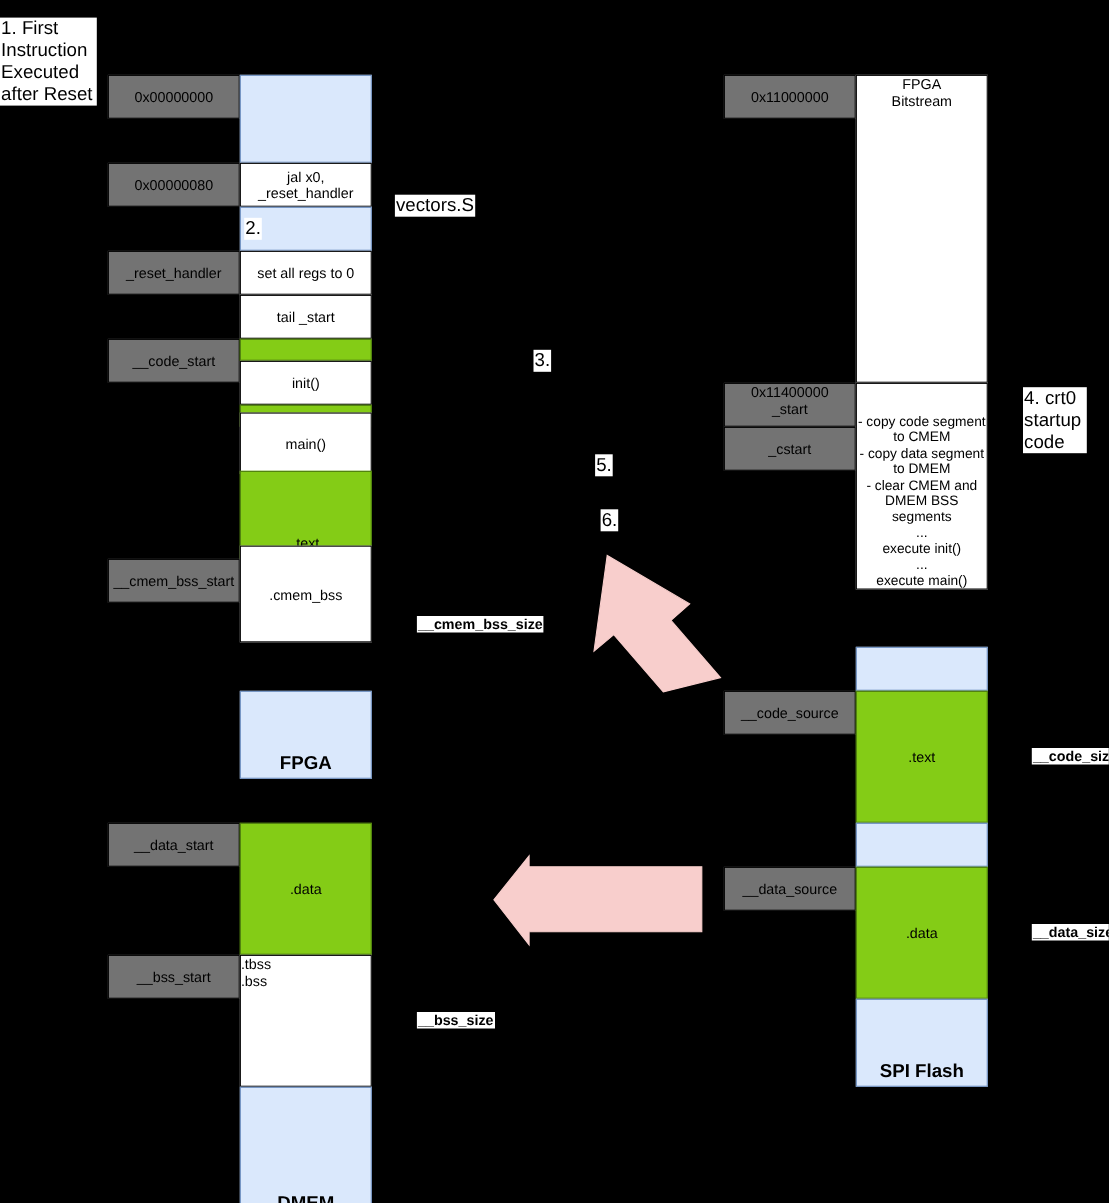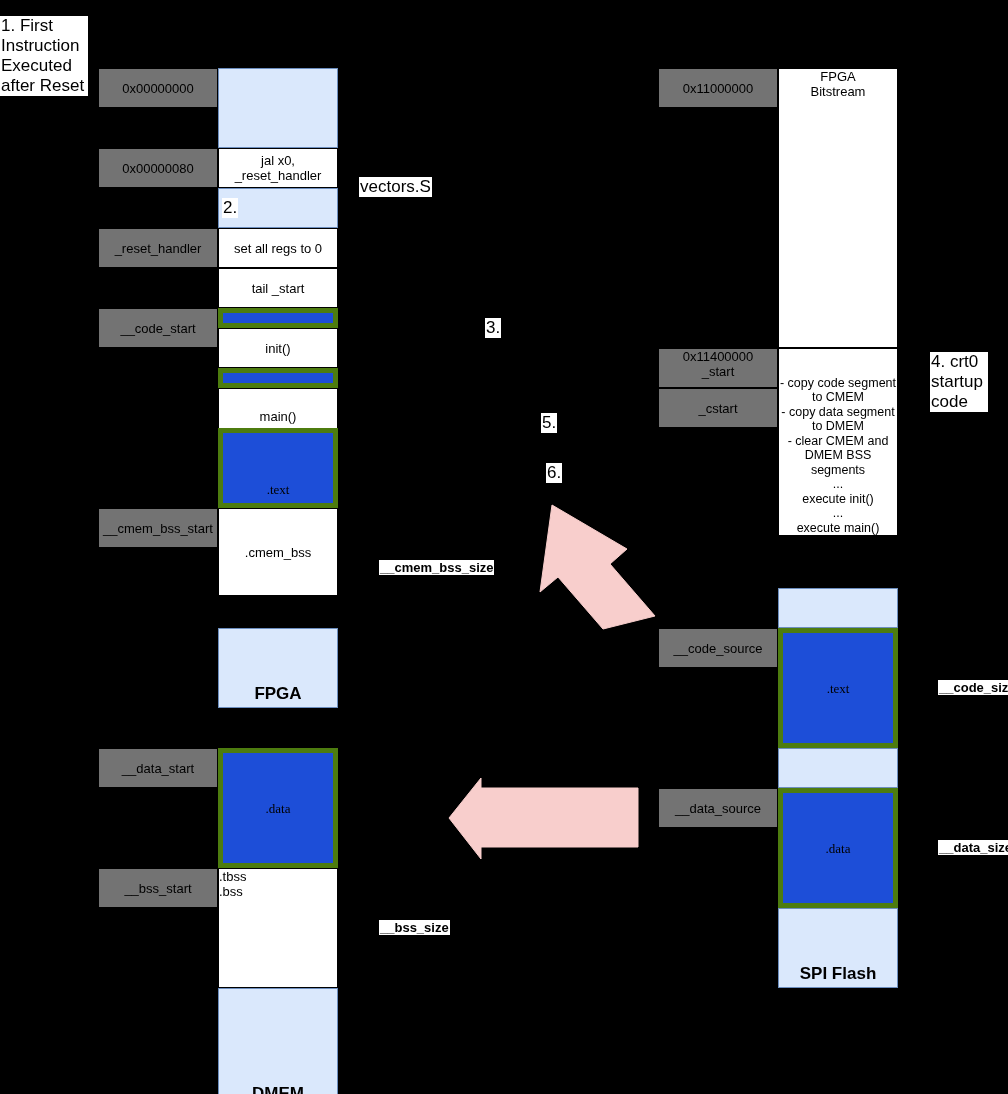--- a/index.html
+++ b/index.html
@@ -43,21 +43,21 @@
     display: flex;
     align-items: center;
     justify-content: center;
     text-align: center;
     font-size: 13px;
     line-height: 15px;
     box-sizing: border-box;
   }
   .cell-white { background: #ffffff; border: 1px solid #000000; }
   .cell-blue  { background: #dae8fc; border: 1px solid #6c8ebf; }
-  .cell-orange{ background: #1d4ed8; border: 5px solid #4d7c0f; font-family: Liberation Serif, serif; }
+  .cell-orange{ background: #84cc16; border: 1px solid #4d7c0f; }
 
   
   .cell-capbottom {
     align-items: flex-end;
     padding-bottom: 6px;
   }
   .bigcap { font-size: 17px; font-weight: bold; }
 
   
   .plaintext {
@@ -168,25 +168,25 @@
   <div class="abs cell cell-white" style="left:218px;top:212px;width:120px;height:40px;">set all regs to 0</div>
 
   <div class="abs cell cell-white" style="left:218px;top:252px;width:120px;height:40px;">tail _start</div>
 
   <div class="abs cell cell-orange" style="left:218px;top:292px;width:120px;height:20px;"></div>
 
   <div class="abs cell cell-white" style="left:218px;top:312px;width:120px;height:40px;">init()</div>
 
   <div class="abs cell cell-orange" style="left:218px;top:352px;width:120px;height:20px;"></div>
 
-  <div class="abs cell cell-white" style="left:218px;top:372px;width:120px;height:56px;">main()</div>
+  <div class="abs cell cell-white" style="left:218px;top:359px;width:120px;height:56px;">main()</div>
 
   <div class="abs cell cell-orange cell-capbottom" style="left:218px;top:412px;width:120px;height:80px;">.text</div>
 
-  <div class="abs cell cell-white" style="left:218px;top:492px;width:120px;height:88px;">.cmem_bss</div>
+  <div class="abs cell cell-white" style="left:218px;top:480px;width:120px;height:88px;">.cmem_bss</div>
 
   <div class="abs cell cell-blue cell-capbottom" style="left:218px;top:612px;width:120px;height:80px;">
     <span class="bigcap">FPGA</span>
   </div>
 
   <div class="abs plaintext-sm" style="left:379px;top:544px;">__cmem_bss_size</div>
 
   <div class="abs labelbox" style="left:98px;top:732px;width:120px;height:40px;">__data_start</div>
 
   <div class="abs labelbox" style="left:98px;top:852px;width:120px;height:40px;">__bss_start</div>

